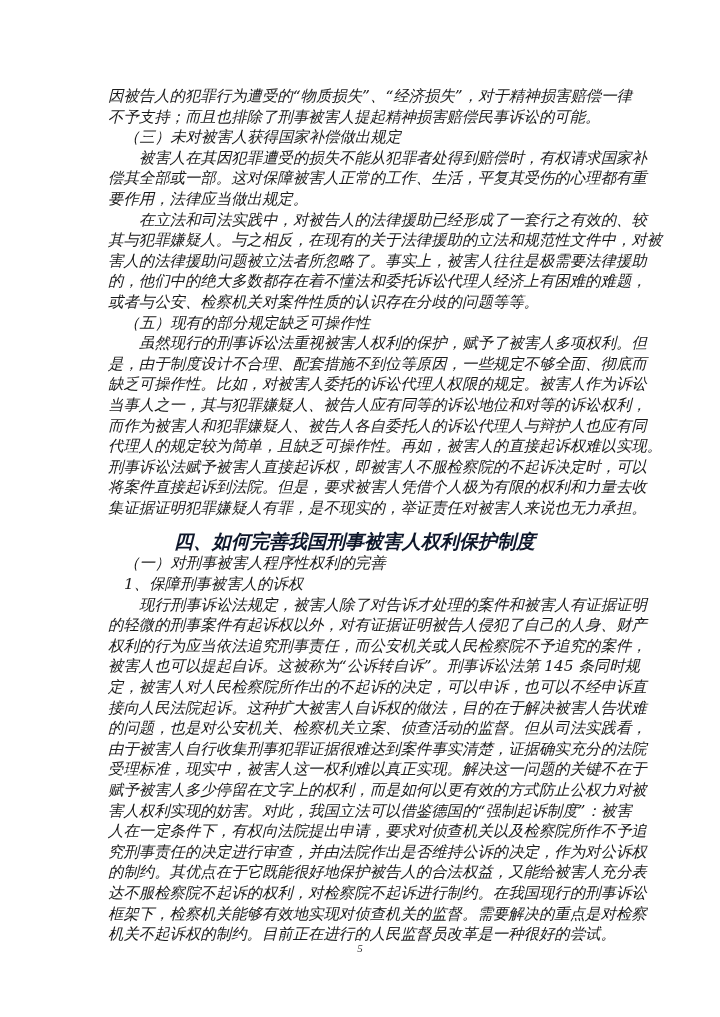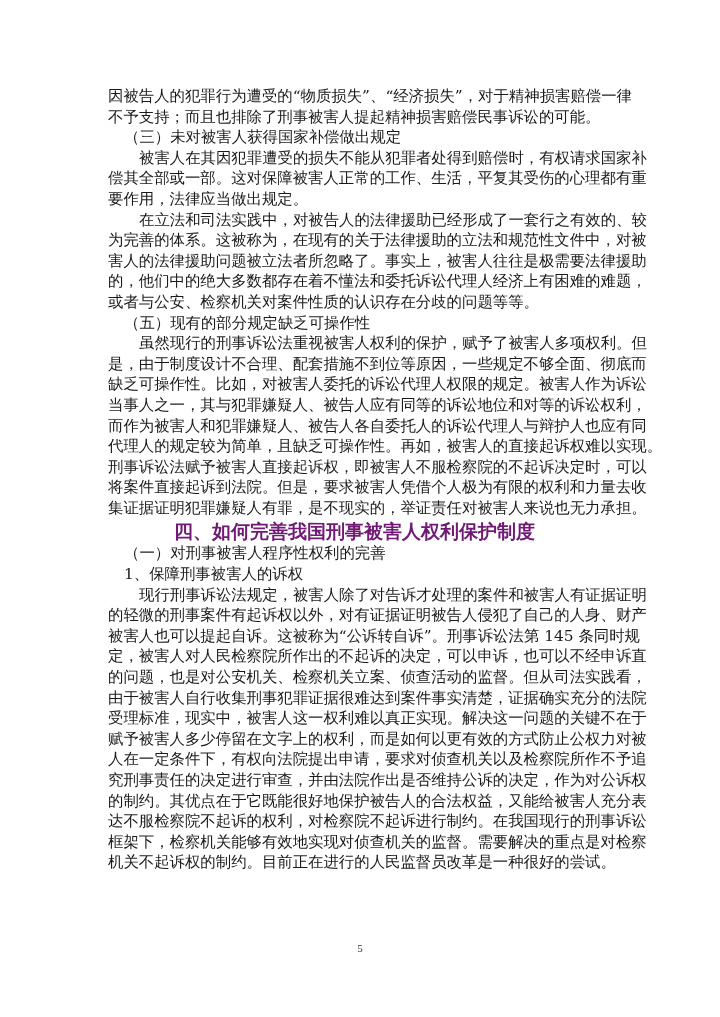--- a/index.html
+++ b/index.html
@@ -1,81 +1,84 @@
 <!DOCTYPE html>
 <html><head>
 <meta charset="utf-8">
 <style>
   html, body { margin: 0; padding: 0; background: #ffffff; }
   body { width: 720px; height: 1017px; position: relative; overflow: hidden; }
   .page {
-    position: absolute; left: 0; top: 0; width: 720px; height: 803px; background: #fff;
+    position: absolute; left: 0; top: 0; width: 720px; height: 803px; background: #fff; font-style: italic;
   }
   .content {
     position: absolute; left: 108px; top: 86px; width: 505px;
     font-family: "DejaVu Serif", "Liberation Serif", serif;
     font-size: 15.4px; color: #1a1a1a;
   }
   .line {
     height: 20.6px; line-height: 20.6px; white-space: nowrap;
     text-align: justify; text-align-last: justify; overflow: visible;
     letter-spacing: 0px;
   }
   .line.last { text-align-last: left; }
   .indent { padding-left: 31px; }
   .sub { padding-left: 16px; text-align-last: left; }
   .heading {
-    height: 23px; line-height: 23px; margin-top: 2px;
+    height: 23px; line-height: 23px; margin-top: 12px;
     text-align: center; text-align-last: center;
     font-family: "DejaVu Sans", "Liberation Sans", sans-serif;
-    font-weight: bold; font-size: 19px; color: #701a75;
+    font-weight: bold; font-size: 19px; color: #0f172a;
     padding-right: 12px;
   }
   .page-number {
     position: absolute; left: 0; width: 720px; top: 942px; text-align: center;
     font-family: "Liberation Serif", serif; font-size: 11px; color: #333;
   }
 </style>
 </head>
 <body>
 
 <div class="page">
   <div class="content" id="content">
       <div class="line">因被告人的犯罪行为遭受的“物质损失”、“经济损失”，对于精神损害赔偿一律</div>
       <div class="line last">不予支持；而且也排除了刑事被害人提起精神损害赔偿民事诉讼的可能。</div>
       <div class="line sub">（三）未对被害人获得国家补偿做出规定</div>
       <div class="line indent">被害人在其因犯罪遭受的损失不能从犯罪者处得到赔偿时，有权请求国家补</div>
       <div class="line">偿其全部或一部。这对保障被害人正常的工作、生活，平复其受伤的心理都有重</div>
       <div class="line last">要作用，法律应当做出规定。</div>
       <div class="line indent">在立法和司法实践中，对被告人的法律援助已经形成了一套行之有效的、较</div>
-      <div class="line">为完善的体系。这被称为，在现有的关于法律援助的立法和规范性文件中，对被</div>
+      <div class="line">其与犯罪嫌疑人。与之相反，在现有的关于法律援助的立法和规范性文件中，对被</div>
       <div class="line">害人的法律援助问题被立法者所忽略了。事实上，被害人往往是极需要法律援助</div>
       <div class="line">的，他们中的绝大多数都存在着不懂法和委托诉讼代理人经济上有困难的难题，</div>
       <div class="line last">或者与公安、检察机关对案件性质的认识存在分歧的问题等等。</div>
       <div class="line sub">（五）现有的部分规定缺乏可操作性</div>
       <div class="line indent">虽然现行的刑事诉讼法重视被害人权利的保护，赋予了被害人多项权利。但</div>
       <div class="line">是，由于制度设计不合理、配套措施不到位等原因，一些规定不够全面、彻底而</div>
       <div class="line">缺乏可操作性。比如，对被害人委托的诉讼代理人权限的规定。被害人作为诉讼</div>
       <div class="line">当事人之一，其与犯罪嫌疑人、被告人应有同等的诉讼地位和对等的诉讼权利，</div>
       <div class="line">而作为被害人和犯罪嫌疑人、被告人各自委托人的诉讼代理人与辩护人也应有同</div>
       <div class="line">代理人的规定较为简单，且缺乏可操作性。再如，被害人的直接起诉权难以实现。</div>
       <div class="line">刑事诉讼法赋予被害人直接起诉权，即被害人不服检察院的不起诉决定时，可以</div>
       <div class="line">将案件直接起诉到法院。但是，要求被害人凭借个人极为有限的权利和力量去收</div>
       <div class="line">集证据证明犯罪嫌疑人有罪，是不现实的，举证责任对被害人来说也无力承担。</div>
       <div class="heading">四、如何完善我国刑事被害人权利保护制度</div>
       <div class="line sub">（一）对刑事被害人程序性权利的完善</div>
       <div class="line sub">1、保障刑事被害人的诉权</div>
       <div class="line indent">现行刑事诉讼法规定，被害人除了对告诉才处理的案件和被害人有证据证明</div>
       <div class="line">的轻微的刑事案件有起诉权以外，对有证据证明被告人侵犯了自己的人身、财产</div>
+      <div class="line">权利的行为应当依法追究刑事责任，而公安机关或人民检察院不予追究的案件，</div>
       <div class="line">被害人也可以提起自诉。这被称为“公诉转自诉”。刑事诉讼法第 145 条同时规</div>
       <div class="line">定，被害人对人民检察院所作出的不起诉的决定，可以申诉，也可以不经申诉直</div>
+      <div class="line">接向人民法院起诉。这种扩大被害人自诉权的做法，目的在于解决被害人告状难</div>
       <div class="line">的问题，也是对公安机关、检察机关立案、侦查活动的监督。但从司法实践看，</div>
       <div class="line">由于被害人自行收集刑事犯罪证据很难达到案件事实清楚，证据确实充分的法院</div>
       <div class="line">受理标准，现实中，被害人这一权利难以真正实现。解决这一问题的关键不在于</div>
       <div class="line">赋予被害人多少停留在文字上的权利，而是如何以更有效的方式防止公权力对被</div>
+      <div class="line">害人权利实现的妨害。对此，我国立法可以借鉴德国的“强制起诉制度”：被害</div>
       <div class="line">人在一定条件下，有权向法院提出申请，要求对侦查机关以及检察院所作不予追</div>
       <div class="line">究刑事责任的决定进行审查，并由法院作出是否维持公诉的决定，作为对公诉权</div>
       <div class="line">的制约。其优点在于它既能很好地保护被告人的合法权益，又能给被害人充分表</div>
       <div class="line">达不服检察院不起诉的权利，对检察院不起诉进行制约。在我国现行的刑事诉讼</div>
       <div class="line">框架下，检察机关能够有效地实现对侦查机关的监督。需要解决的重点是对检察</div>
       <div class="line last">机关不起诉权的制约。目前正在进行的人民监督员改革是一种很好的尝试。</div>
     </div>
   <div class="page-number">5</div>
 </div>
 

